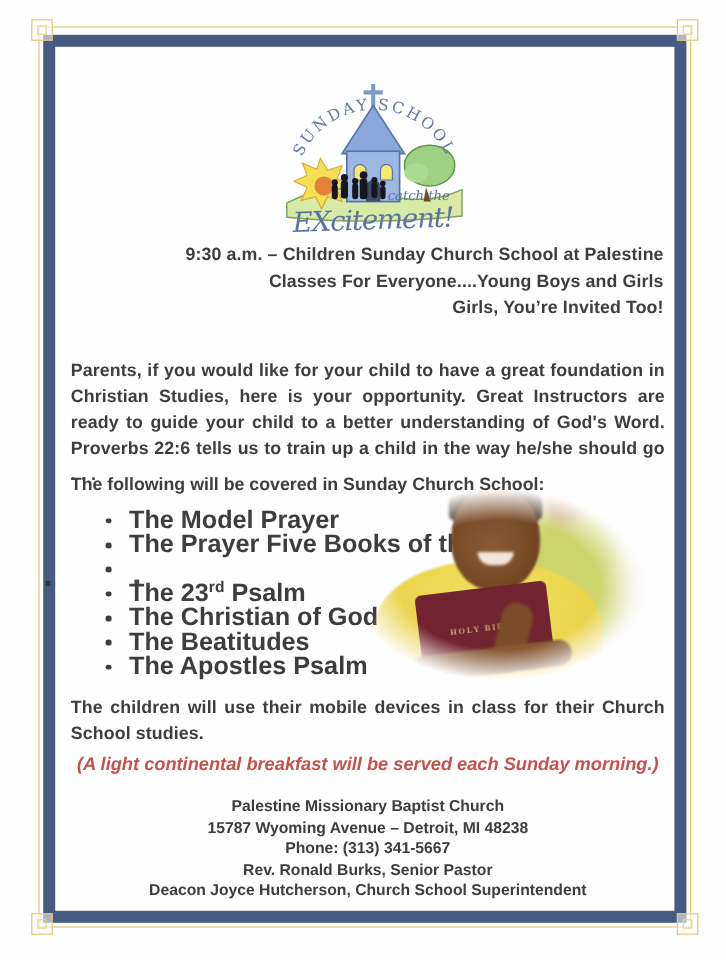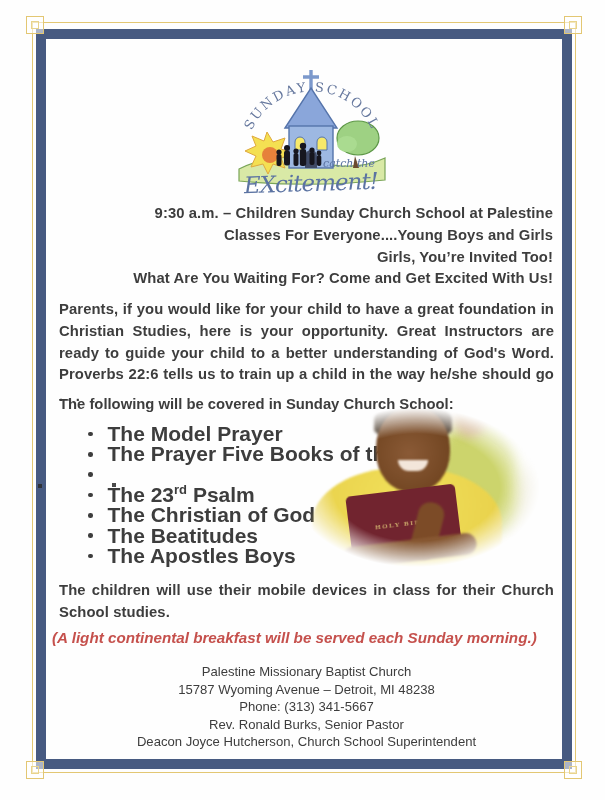--- a/index.html
+++ b/index.html
@@ -59,27 +59,27 @@
     display:flex; align-items:center;
   }
   .bullet-dot {
     width:4.5px; height:4.5px; border-radius:50%; background:#3d3d3d;
     margin-right:15px; flex:0 0 auto;
   }
   .bullets sup { font-size:.62em; vertical-align:super; line-height:0; }
 
   .breakfast-note {
     position:absolute; left:52px; right:44px; top:629px;
-    text-align:left; color:#c5504c;
+    text-align:center; color:#c5504c;
     font-weight:bold; font-style:italic; font-size:15.2px;
   }
 
   .footer {
     position:absolute; left:59px; right:51px; top:663px;
-    text-align:center; font-weight:normal; font-size:13.1px; line-height:17.6px;
+    text-align:center; font-weight:bold; font-size:13.1px; line-height:17.6px;
   }
 
   
   .photo {
     position:absolute; left:294px; top:402px; width:266px; height:178px;
     -webkit-mask-image: radial-gradient(ellipse 54% 52% at 46% 48%, #000 58%, transparent 86%);
             mask-image: radial-gradient(ellipse 54% 52% at 46% 48%, #000 58%, transparent 86%);
     overflow:hidden;
   }
   .photo .bg-woman-body {
@@ -193,21 +193,20 @@
 
     <text x="122" y="113" text-anchor="middle" font-family="'DejaVu Serif', serif" font-style="italic" font-size="11" fill="#5b73a2">catch the</text>
 
     <text x="84" y="137" text-anchor="middle" font-family="'DejaVu Serif', serif" font-style="italic" font-size="23" fill="#5b73a2" letter-spacing="-1" transform="rotate(-2 84 132)">EXcitement!</text>
   </svg>
 
   <div class="headline">
     <div>9:30 a.m. – Children Sunday Church School at Palestine</div>
     <div>Classes For Everyone....Young Boys and Girls</div>
     <div>Girls, You’re Invited Too!</div>
-    <div>What Are You Waiting For? Come and Get Excited With Us!</div>
   </div>
 
   <div class="para para1">Parents, if you would like for your child to have a great foundation in Christian Studies, here is your opportunity. Great Instructors are ready to guide your child to a better understanding of God's Word. Proverbs 22:6 tells us to train up a child in the way he/she should go . . .</div>
 
   <div class="covered-heading">The following will be covered in Sunday Church School:</div>
   <ul class="bullets">
     <li>
         <span class="bullet-dot"></span>
         <span>The Model Prayer</span>
       </li>
@@ -225,21 +224,21 @@
     <li>
         <span class="bullet-dot"></span>
         <span>The Christian of God</span>
       </li>
     <li>
         <span class="bullet-dot"></span>
         <span>The Beatitudes</span>
       </li>
     <li>
         <span class="bullet-dot"></span>
-        <span>The Apostles Boys</span>
+        <span>The Apostles Psalm</span>
       </li>
   </ul>
 
   <div class="photo">
     <div class="bg-smudge"></div>
     <div class="bg-woman-body"></div>
     <div class="bg-woman-head"></div>
     <div class="boy-shirt"></div>
     <div class="boy-hair"></div>
     <div class="boy-head"></div>

